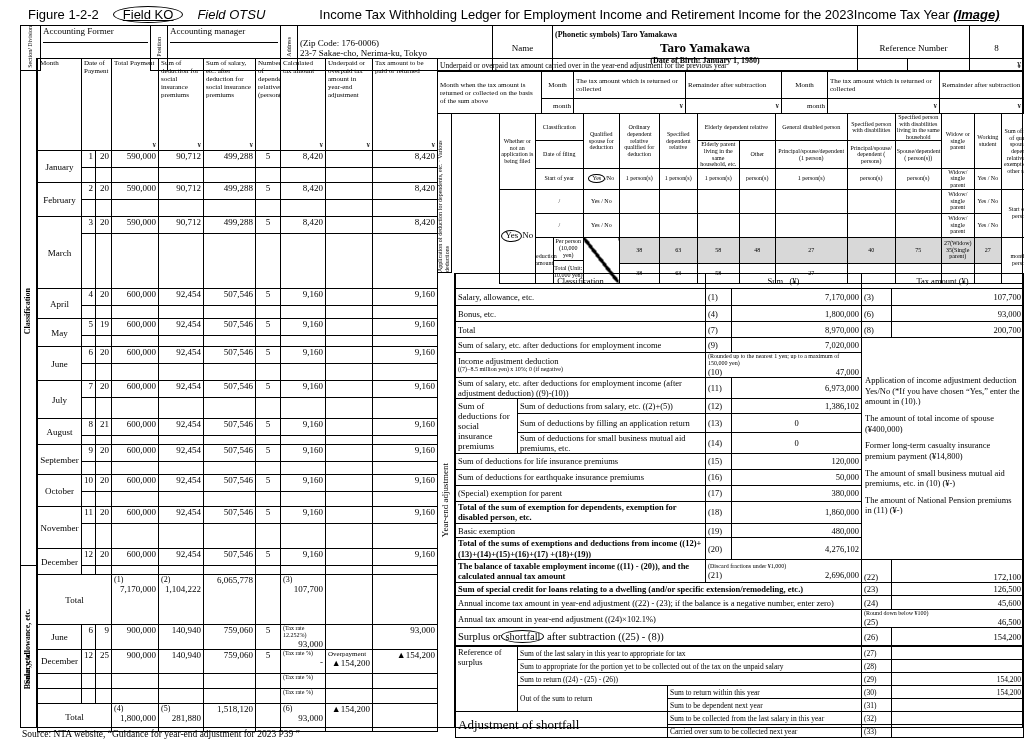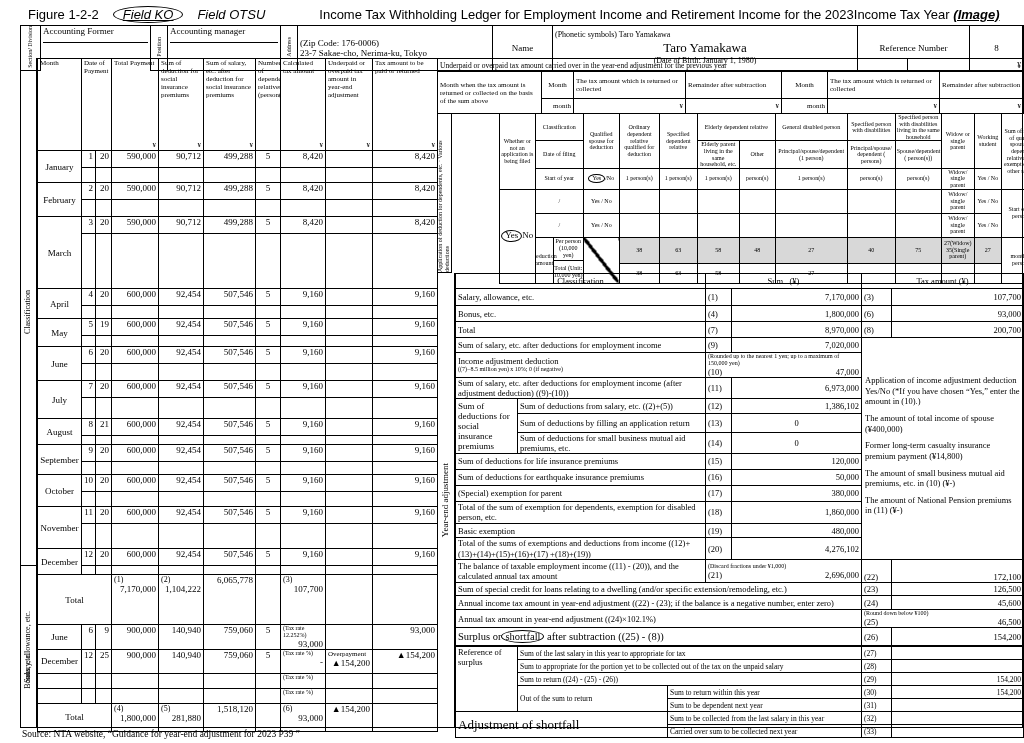--- a/index.html
+++ b/index.html
@@ -11,27 +11,27 @@
   .num { text-align:right; }
   .ctr { text-align:center; }
   .mid { vertical-align:middle; }
   .v { writing-mode:vertical-rl; transform:rotate(180deg); line-height:1.05; display:inline-block; }
   .dashb { border-bottom:1px dashed #777 !important; }
   .grey { background:#d8d8d8; }
   .diag { background:linear-gradient(to top right, #fff 47%, #000 47%, #000 53%, #fff 53%); }
   .circ { border:1px solid #000; border-radius:50%; padding:0 3px; display:inline-block; }
   .tiny { font-size:6px; line-height:1.15; }
   .t7 { font-size:7px; line-height:1.2; }
-  .t8 { font-size:8px; line-height:1.25; }
+  .t8 { font-size:8px; line-height:1.25;font-weight:bold; }
   .yenmark { position:absolute; right:2px; bottom:1px; }
   .relcell { position:relative; }
 
   
   #titlebar { left:28px; top:3px; width:996px; height:22px; font-family:"Liberation Sans", sans-serif; font-size:13px; display:flex; gap:14px; align-items:center; }
-  #field-ko { border:1.3px solid #000; border-radius:50%; padding:0 9px; font-style:italic; text-decoration:underline; }
+  #field-ko { border:1.3px solid #000; border-radius:50%; padding:0 9px; text-decoration:underline; }
   #field-otsu { font-style:italic; }
   #main-title { margin-left:40px; }
   #image-tag { font-weight:bold; font-style:italic; text-decoration:underline; }
 
   
   #frame { left:20px; top:25px; width:1003px; height:703px; border:1.5px solid #000; }
 
   
   #headtab { left:20px; top:25px; width:1003px; height:33px; }
   #headtab td { vertical-align:middle; }

